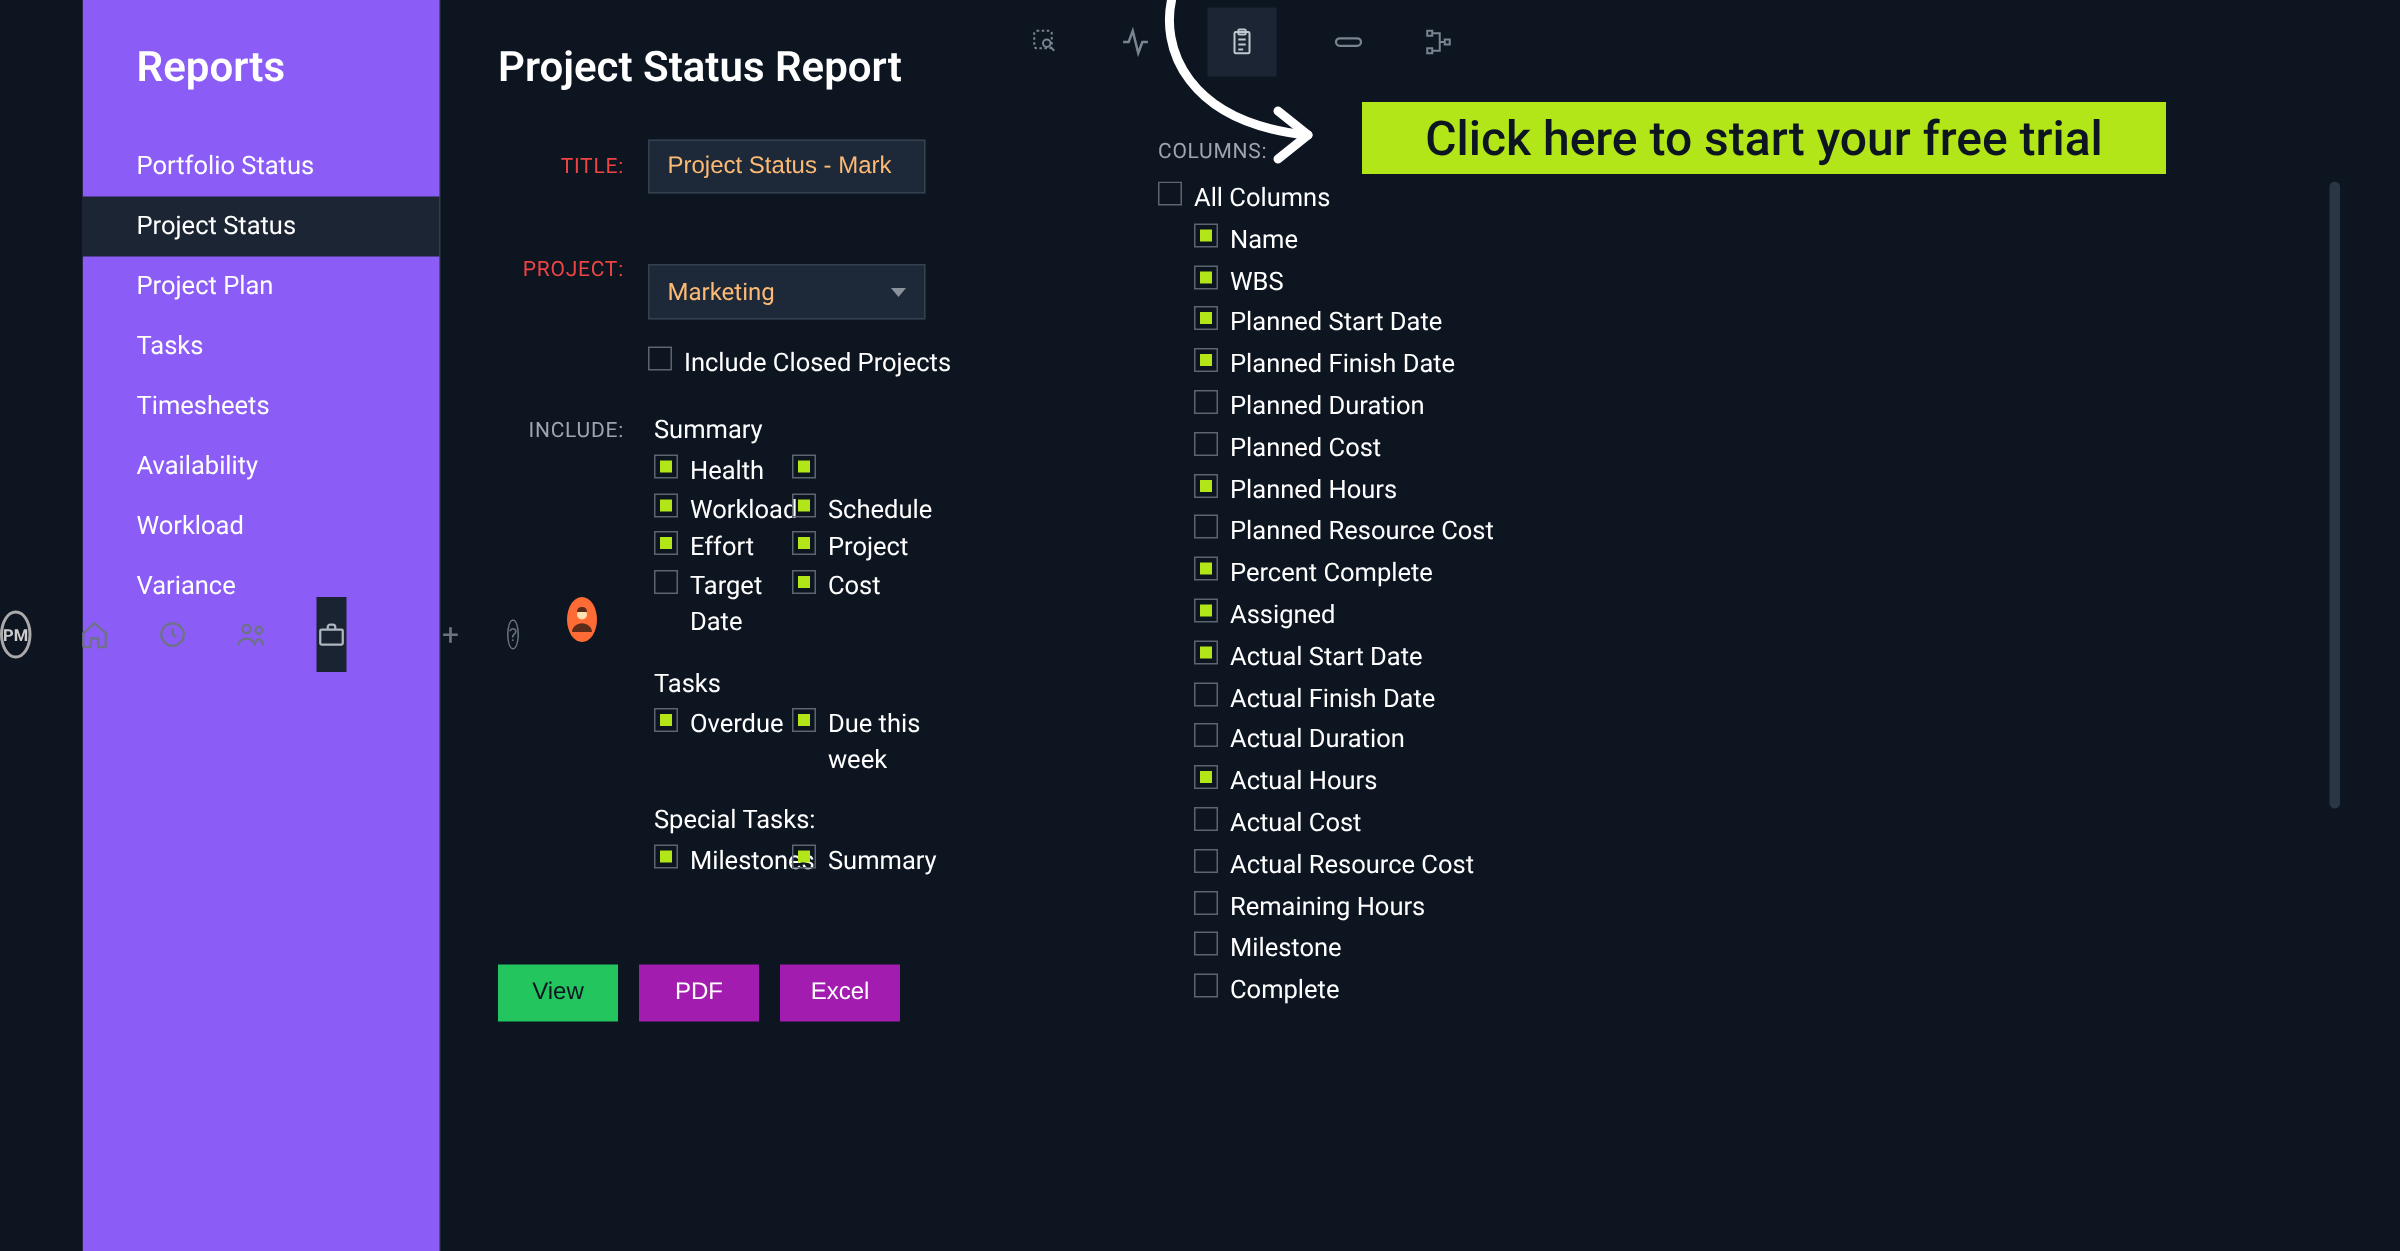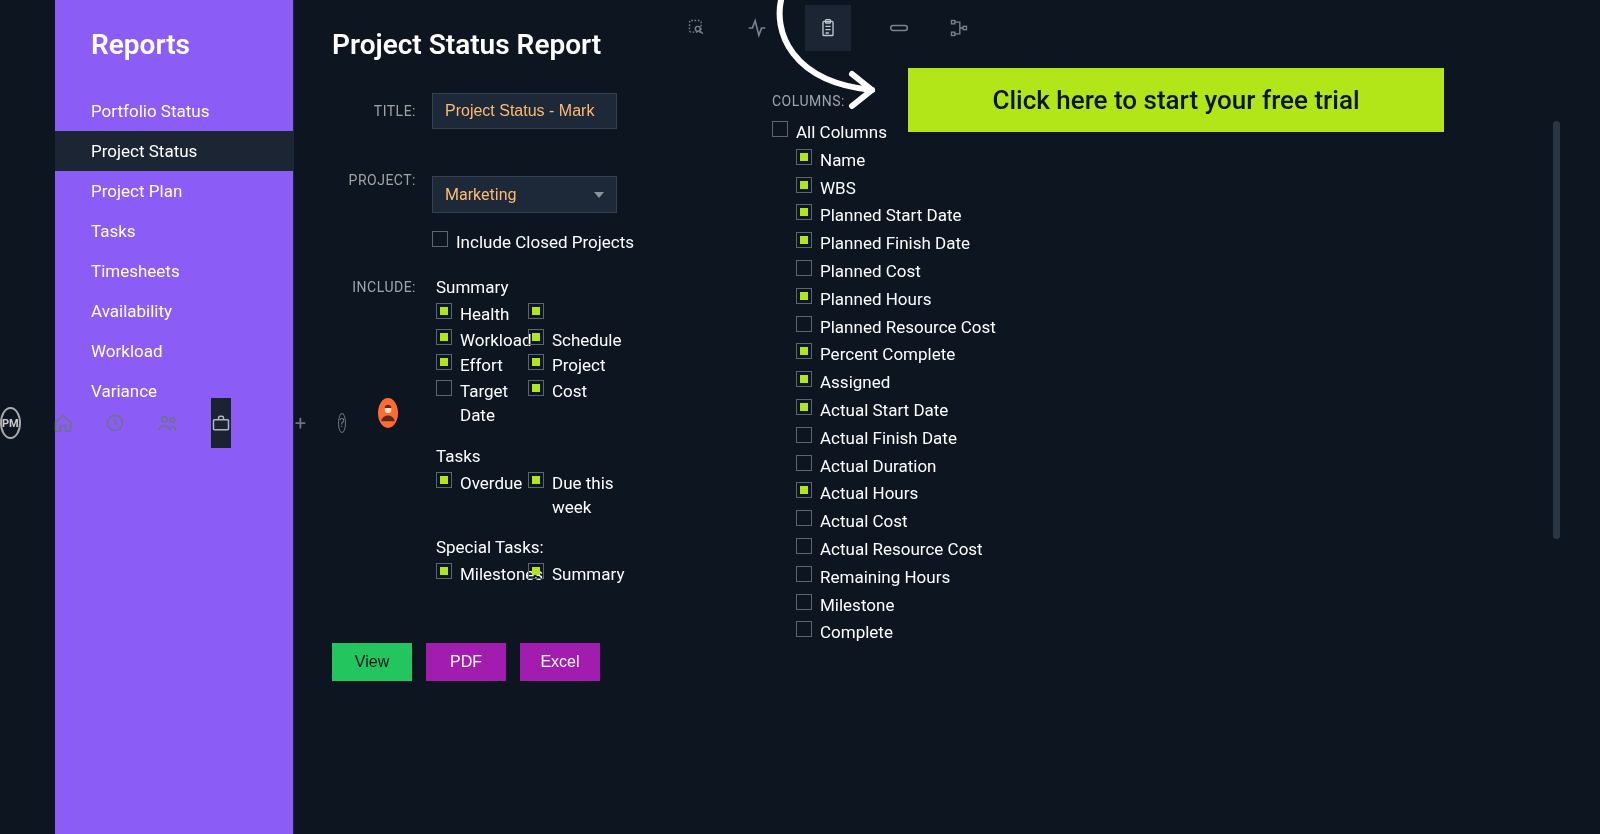--- a/index.html
+++ b/index.html
@@ -116,21 +116,21 @@
 
 .field-row {
   display: flex;
   align-items: center;
   margin-bottom: 18px;
 }
 .field-row .label {
   width: 84px;
   text-align: right;
   font-size: 14px;
-  color: #a3a3a3;
+  color: #ef4444;
   letter-spacing: 0.5px;
 }
 .field-row .control { margin-left: 16px; }
 input[type=text].txt, .select {
   background: #1d2938;
   border: 1px solid #35414f;
   color: #fdba74;
   font-size: 16px;
   padding: 8px 12px;
   width: 185px;
@@ -241,24 +241,24 @@
 }
 .btn.primary { background: #22c55e; color: #0d1521; font-weight: 500; }
 .btn.secondary { background: #a21caf; color: #fff; }
 
 
 .cta {
   position: absolute;
   top: 68px;
   left: 908px;
   width: 536px;
-  height: 64px;
+  height: 48px;
   background: #b3e619;
   color: #0d1521;
-  font-size: 26px;
+  font-size: 32px;
   font-weight: 500;
   display: flex;
   align-items: center;
   justify-content: center;
   cursor: pointer;
 }
 .arrow {
   position: absolute;
   top: -8px;
   left: 742px;
@@ -445,20 +445,24 @@
               <div class="cb-row indent">
                 <span class="cb checked"></span>
                 <span>Planned Start Date</span>
               </div>
               <div class="cb-row indent">
                 <span class="cb checked"></span>
                 <span>Planned Finish Date</span>
               </div>
               <div class="cb-row indent">
                 <span class="cb"></span>
+                <span>Planned Duration</span>
+              </div>
+              <div class="cb-row indent">
+                <span class="cb"></span>
                 <span>Planned Cost</span>
               </div>
               <div class="cb-row indent">
                 <span class="cb checked"></span>
                 <span>Planned Hours</span>
               </div>
               <div class="cb-row indent">
                 <span class="cb"></span>
                 <span>Planned Resource Cost</span>
               </div>

